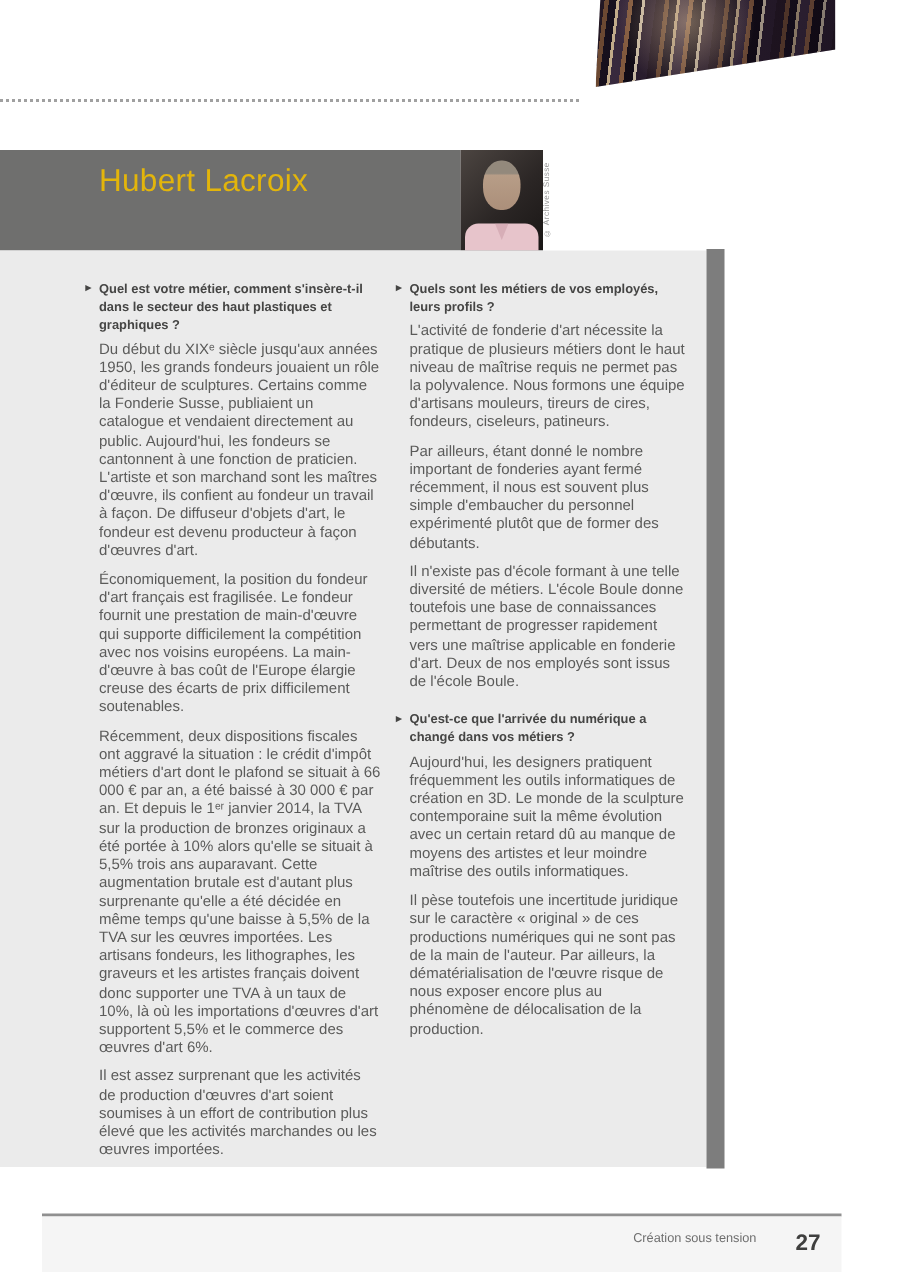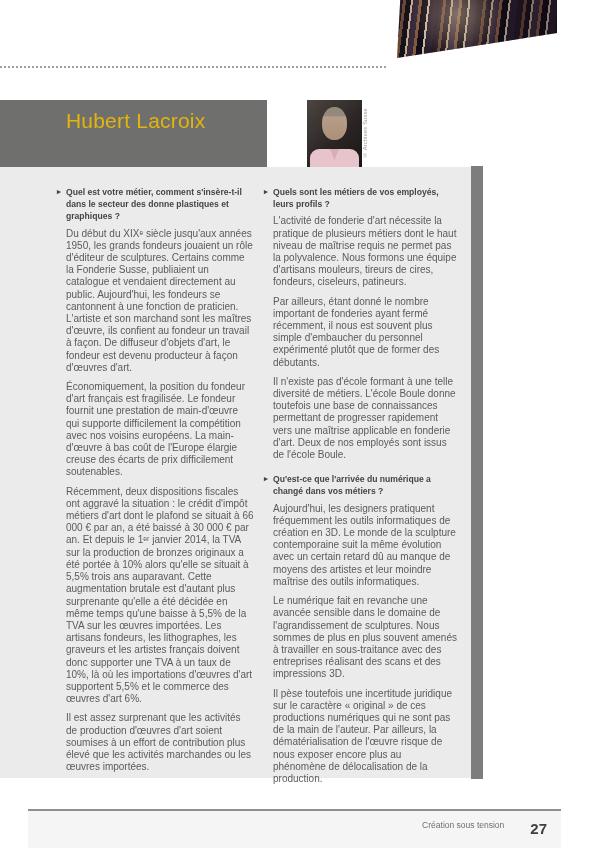--- a/index.html
+++ b/index.html
@@ -20,21 +20,21 @@
         #3a2b3f 16px 22px,#8a5f41 22px 25px,#120c16 25px 31px,#d8c9b0 31px 33px,
         #2c1f30 33px 40px);
   }
 
   .dotted-rule{
     position:absolute;left:0;top:66px;width:388px;height:2px;
     background-image:repeating-linear-gradient(90deg,#a0a0a0 0 2px,transparent 2px 4px);
   }
 
   
-  .header-band{position:absolute;left:0;top:100px;width:267px;height:67px;background:#6f6f6e;}
+  .header-band{position:absolute;left:0;top:100px;width:307px;height:67px;background:#6f6f6e;}
   .name{position:absolute;left:66px;top:9px;font-size:21px;color:#e3b50b;letter-spacing:.2px;white-space:nowrap;}
   .role{position:absolute;left:66px;top:32px;font-size:10.5px;font-weight:bold;color:#ffffff;white-space:nowrap;margin-top:34px;}
 
   
   .portrait{position:absolute;left:307px;top:100px;width:55px;height:67px;overflow:hidden;
     background:linear-gradient(135deg,#4c4541 0%,#2b2625 55%,#191615 100%);}
   .p-head{position:absolute;left:15px;top:7px;width:25px;height:33px;
     border-radius:48% 48% 46% 46%;
     background:linear-gradient(180deg,#93897c 0%,#93897c 26%,#b79d87 30%,#ab8f7a 100%);}
   .p-shirt{position:absolute;left:3px;bottom:-3px;width:49px;height:21px;
@@ -91,21 +91,21 @@
     <div class="p-collar"></div>
   </div>
 
   <div class="photo-credit">© Archives Susse</div>
 
   <div class="content-panel">
     <div class="col col-left" id="col-left">
         <div class="qa-block">
           <div class="question">
             <span class="marker">▸</span>
-            <span>Quel est votre métier, comment s'insère-t-il dans le secteur des donne plastiques et graphiques ?</span>
+            <span>Quel est votre métier, comment s'insère-t-il dans le secteur des haut plastiques et graphiques ?</span>
           </div>
           <div class="answer">
             <p>Du début du XIXᵉ siècle jusqu'aux années 1950, les grands fondeurs jouaient un rôle d'éditeur de sculptures. Certains comme la Fonderie Susse, publiaient un catalogue et vendaient directement au public. Aujourd'hui, les fondeurs se cantonnent à une fonction de praticien. L'artiste et son marchand sont les maîtres d'œuvre, ils confient au fondeur un travail à façon. De diffuseur d'objets d'art, le fondeur est devenu producteur à façon d'œuvres d'art.</p>
             <p>Économiquement, la position du fondeur d'art français est fragilisée. Le fondeur fournit une prestation de main-d'œuvre qui supporte difficilement la compétition avec nos voisins européens. La main-d'œuvre à bas coût de l'Europe élargie creuse des écarts de prix difficilement soutenables.</p>
             <p>Récemment, deux dispositions fiscales ont aggravé la situation : le crédit d'impôt métiers d'art dont le plafond se situait à 66 000 € par an, a été baissé à 30 000 € par an. Et depuis le 1ᵉʳ janvier 2014, la TVA sur la production de bronzes originaux a été portée à 10% alors qu'elle se situait à 5,5% trois ans auparavant. Cette augmentation brutale est d'autant plus surprenante qu'elle a été décidée en même temps qu'une baisse à 5,5% de la TVA sur les œuvres importées. Les artisans fondeurs, les lithographes, les graveurs et les artistes français doivent donc supporter une TVA à un taux de 10%, là où les importations d'œuvres d'art supportent 5,5% et le commerce des œuvres d'art 6%.</p>
             <p>Il est assez surprenant que les activités de production d'œuvres d'art soient soumises à un effort de contribution plus élevé que les activités marchandes ou les œuvres importées.</p>
           </div>
         </div>
       </div>
     <div class="col col-right" id="col-right">
@@ -120,21 +120,20 @@
             <p>Il n'existe pas d'école formant à une telle diversité de métiers. L'école Boule donne toutefois une base de connaissances permettant de progresser rapidement vers une maîtrise applicable en fonderie d'art. Deux de nos employés sont issus de l'école Boule.</p>
           </div>
         </div>
         <div class="qa-block">
           <div class="question">
             <span class="marker">▸</span>
             <span>Qu'est-ce que l'arrivée du numérique a changé dans vos métiers ?</span>
           </div>
           <div class="answer">
             <p>Aujourd'hui, les designers pratiquent fréquemment les outils informatiques de création en 3D. Le monde de la sculpture contemporaine suit la même évolution avec un certain retard dû au manque de moyens des artistes et leur moindre maîtrise des outils informatiques.</p>
-            <p>Le numérique fait en revanche une avancée sensible dans le domaine de l'agrandissement de sculptures. Nous sommes de plus en plus souvent amenés à travailler en sous-traitance avec des entreprises réalisant des scans et des impressions 3D.</p>
             <p>Il pèse toutefois une incertitude juridique sur le caractère « original » de ces productions numériques qui ne sont pas de la main de l'auteur. Par ailleurs, la dématérialisation de l'œuvre risque de nous exposer encore plus au phénomène de délocalisation de la production.</p>
           </div>
         </div>
       </div>
   </div>
   <div class="edge-strip"></div>
 
   <div class="footer-rule"></div>
   <div class="footer-bar">
     <span class="chapter">Création sous tension</span>

